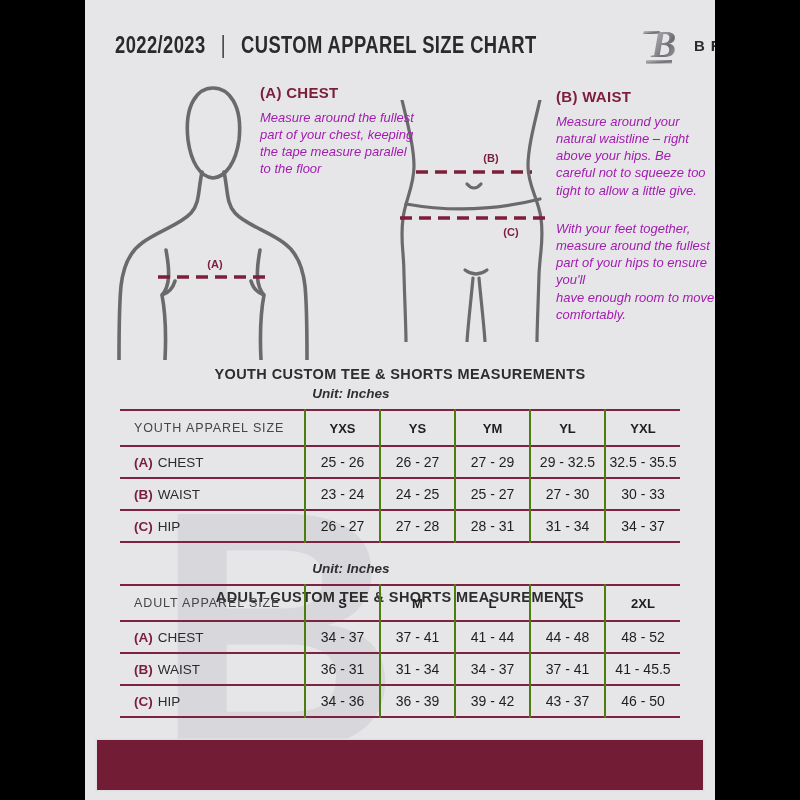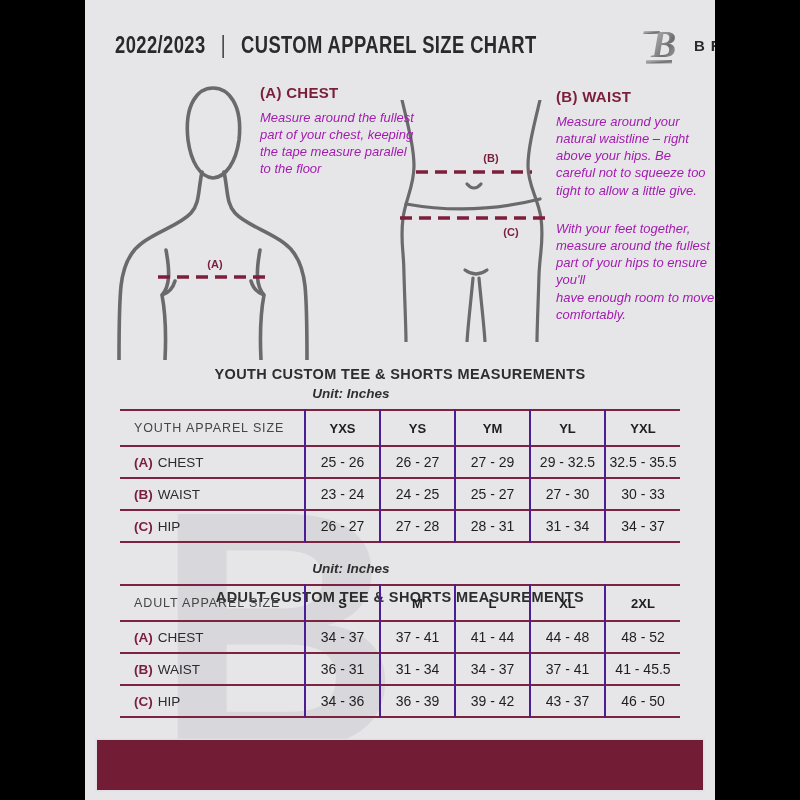--- a/index.html
+++ b/index.html
@@ -39,21 +39,21 @@
   .ad-title { top:541px;margin-top:48px; } .ad-unit { top:561px; }
 
   
   table.size-table { position:absolute; left:35px; width:560px; border-collapse:collapse;
                      table-layout:fixed; z-index:1; background:transparent; }
   .yt-table { top:409px; } .ad-table { top:584px; }
   .size-table col.c0 { width:185px; }
   .size-table col.cv { width:75px; }
   .size-table thead tr { border-top:2.5px solid #7d2340; border-bottom:2px solid #7d2340; }
   .size-table tbody tr { border-bottom:2px solid #7d2340; }
-  .size-table th, .size-table td { border-left:2px solid #4c1d95; text-align:center; vertical-align:middle; }
+  .size-table th, .size-table td { border-left:2px solid #4d7c0f; text-align:center; vertical-align:middle; }
   .size-table th:first-child, .size-table td:first-child { border-left:none; }
   .size-table th { height:36px; font-size:13px; font-weight:700; color:#1e1e1e; }
   .size-table th.size-label { text-align:left; padding-left:14px; font-size:12.5px; font-weight:400;
                               color:#454545; letter-spacing:0.9px; }
   .size-table td { height:32px; font-size:14px; color:#1e1e1e; }
   .size-table td.row-label { text-align:left; padding-left:14px; font-size:13.5px; color:#2b2b2b; }
   .row-label b { color:#7a1e3a; font-weight:700; margin-right:5px; }
 
   .footer-bar { position:absolute; left:12px; top:740px; width:606px; height:50px;
                 background:#721d35; z-index:1; box-shadow:0 0 0 1.5px #dfdfe3; }

